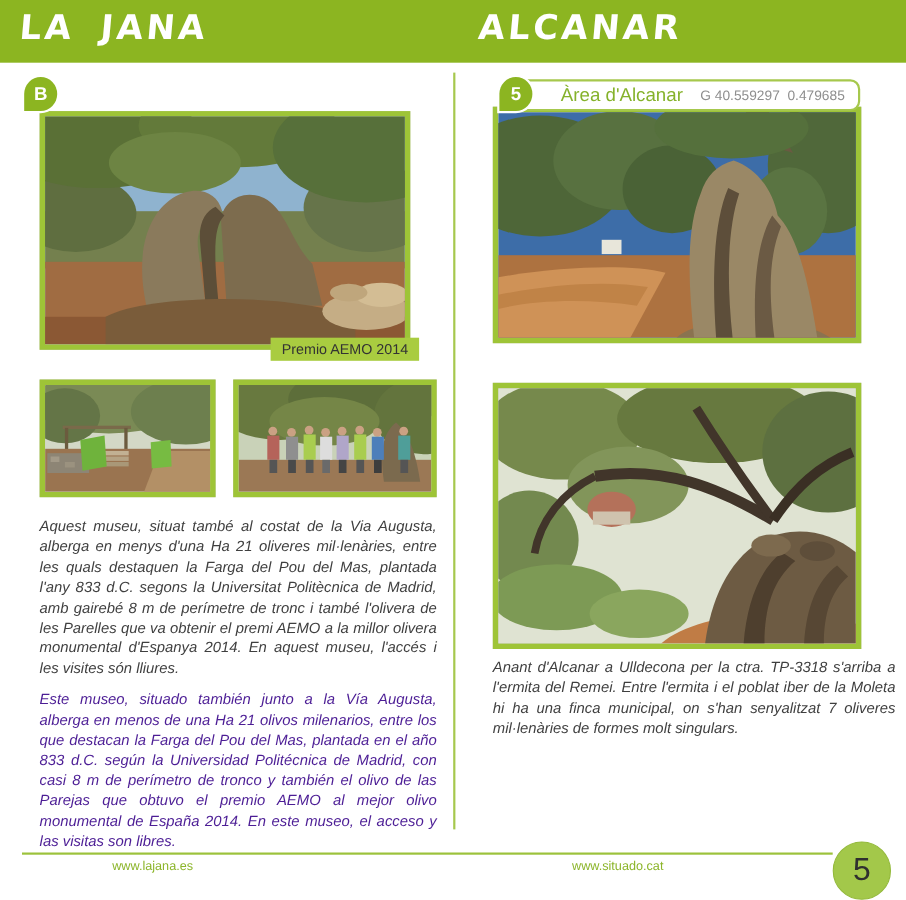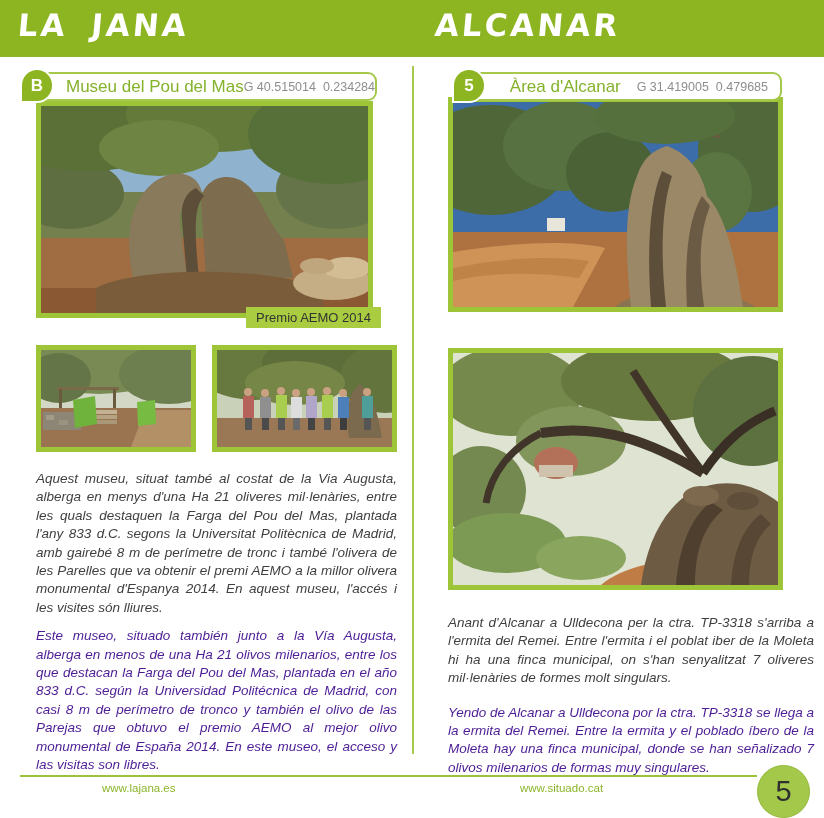--- a/index.html
+++ b/index.html
@@ -60,21 +60,21 @@
     font-size:13px;padding:3px 10px;z-index:2;white-space:nowrap;
   }
 
   
   .para{{text}}
   .para{font-size:13.5px;line-height:18.4px;text-align:justify;margin:0;font-style:italic;}
   .para.ca{color:#3f3f3f;}
   .para.es{color:#4c1d95;}
   .col-left .para.ca{margin-top:18px;}
   .col-left .para.es{margin-top:10px;}
-  .col-right .para.ca{margin-top:24px;}
+  .col-right .para.ca{margin-top:8px;}
   .col-right .para.es{margin-top:16px;}
 
   
   .footer-line{position:absolute;left:20px;top:775px;width:737px;height:2px;background:#9cc23b;}
   .footer-url{position:absolute;top:782px;font-size:11.5px;color:#8cb52a;text-align:left;width:200px;text-decoration:none;}
   .footer-url.left{left:102px;}
   .footer-url.right{left:520px;}
   .page-circle{
     position:absolute;left:757px;top:765px;width:53px;height:53px;border-radius:50%;
     background:#a3c84a;border:1px solid #93b93a;box-sizing:border-box;
@@ -88,24 +88,20 @@
 <div class="banner">
   <span class="banner-title left">LA JANA</span>
   <span class="banner-title right">ALCANAR</span>
 </div>
 
 <div class="divider"></div>
 
 <div class="col col-left">
 
   <div class="section-row">
-    <div class="pill">
-      <span class="title">Museu del Pou del Mas</span>
-      <span class="coords">G 40.515014  0.234284</span>
-    </div>
     <div class="pin">
       <span>B</span>
     </div>
   </div>
 
   <div class="photo photo-main" aria-label="Ancient olive tree Farga del Pou del Mas">
     <svg viewBox="0 0 327 207" preserveAspectRatio="none">
       <rect width="327" height="207" fill="#8fb3cf"></rect>
       <ellipse cx="250" cy="118" rx="70" ry="12" fill="#cfdde8"></ellipse>
       <rect y="86" width="327" height="52" fill="#74804e"></rect>
@@ -189,21 +185,21 @@
 
   <p class="para ca">Aquest museu, situat també al costat de la Via Augusta, alberga en menys d'una Ha 21 oliveres mil·lenàries, entre les quals destaquen la Farga del Pou del Mas, plantada l'any 833 d.C. segons la Universitat Politècnica de Madrid, amb gairebé 8 m de perímetre de tronc i també l'olivera de les Parelles que va obtenir el premi AEMO a la millor olivera monumental d'Espanya 2014. En aquest museu, l'accés i les visites són lliures.</p>
   <p class="para es">Este museo, situado también junto a la Vía Augusta, alberga en menos de una Ha 21 olivos milenarios, entre los que destacan la Farga del Pou del Mas, plantada en el año 833 d.C. según la Universidad Politécnica de Madrid, con casi 8 m de perímetro de tronco y también el olivo de las Parejas que obtuvo el premio AEMO al mejor olivo monumental de España 2014. En este museo, el acceso y las visitas son libres.</p>
 </div>
 
 <div class="col col-right">
 
   <div class="section-row">
     <div class="pill">
       <span class="title">Àrea d'Alcanar</span>
-      <span class="coords">G 31.419005  0.479685</span>
+      <span class="coords">G 40.559297  0.479685</span>
     </div>
     <div class="pin">
       <span>5</span>
     </div>
   </div>
 
   <div class="photo photo-r1" aria-label="Gnarled millenary olive tree beside a dirt track">
     <svg viewBox="0 0 325 205" preserveAspectRatio="none">
       <rect width="325" height="205" fill="#3d6da8"></rect>
       <ellipse cx="38" cy="58" rx="78" ry="55" fill="#4e6638"></ellipse>
@@ -243,21 +239,20 @@
       <path d="M148 232 C 180 204 260 198 325 214 L 325 232 Z" fill="#c07c45"></path>
       <path d="M188 232 C 193 194 208 158 238 139 C 268 124 300 129 325 149 L 325 232 Z" fill="#6d5b43"></path>
       <path d="M223 232 C 226 194 238 164 258 149 L 270 157 C 250 174 242 199 242 232 Z" fill="#4e3f2e"></path>
       <path d="M278 232 C 280 199 290 174 308 161 L 318 171 C 303 184 296 204 296 232 Z" fill="#574734"></path>
       <ellipse cx="248" cy="143" rx="18" ry="10" fill="#7d6a4e"></ellipse>
       <ellipse cx="290" cy="148" rx="16" ry="9" fill="#5e4e3a"></ellipse>
     </svg>
   </div>
 
   <p class="para ca">Anant d'Alcanar a Ulldecona per la ctra. TP-3318 s'arriba a l'ermita del Remei. Entre l'ermita i el poblat iber de la Moleta hi ha una finca municipal, on s'han senyalitzat 7 oliveres mil·lenàries de formes molt singulars.</p>
-  <p class="para es">Yendo de Alcanar a Ulldecona por la ctra. TP-3318 se llega a la ermita del Remei. Entre la ermita y el poblado íbero de la Moleta hay una finca municipal, donde se han señalizado 7 olivos milenarios de formas muy singulares.</p>
 </div>
 
 <div class="footer-line"></div>
 <a class="footer-url left" href="#">www.lajana.es</a>
 <a class="footer-url right" href="#">www.situado.cat</a>
 <div class="page-circle">
   <span>5</span>
 </div>
 
 </body></html>

